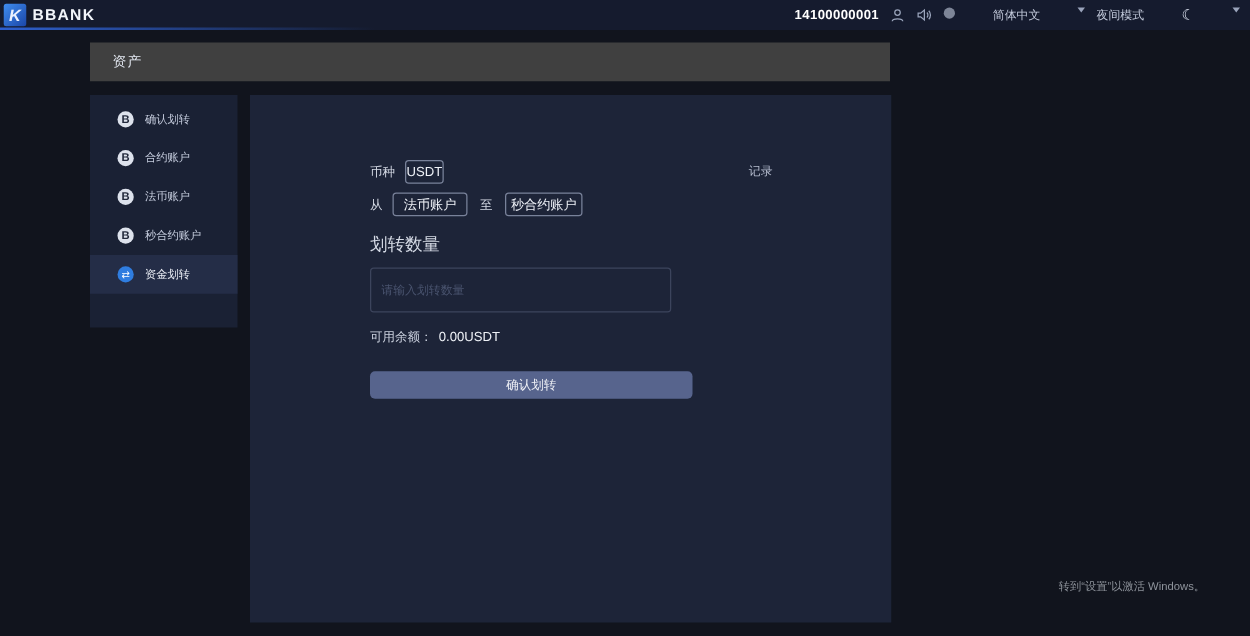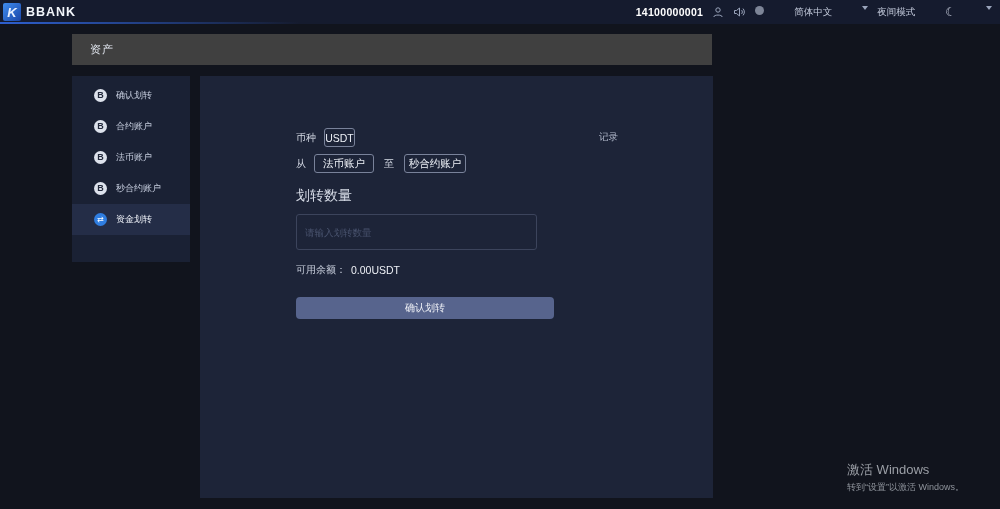--- a/index.html
+++ b/index.html
@@ -211,15 +211,14 @@
     <div class="balance-row">
       <span class="balance-label">可用余额：</span>
       <span class="balance-value">0.00USDT</span>
     </div>
 
     <div class="submit-btn">确认划转</div>
   </div>
 </div>
 
 <div class="watermark">
-  <div class="wm-line1">激活 Windows</div>
   <div class="wm-line2">转到“设置”以激活 Windows。</div>
 </div>
 
 </body></html>

